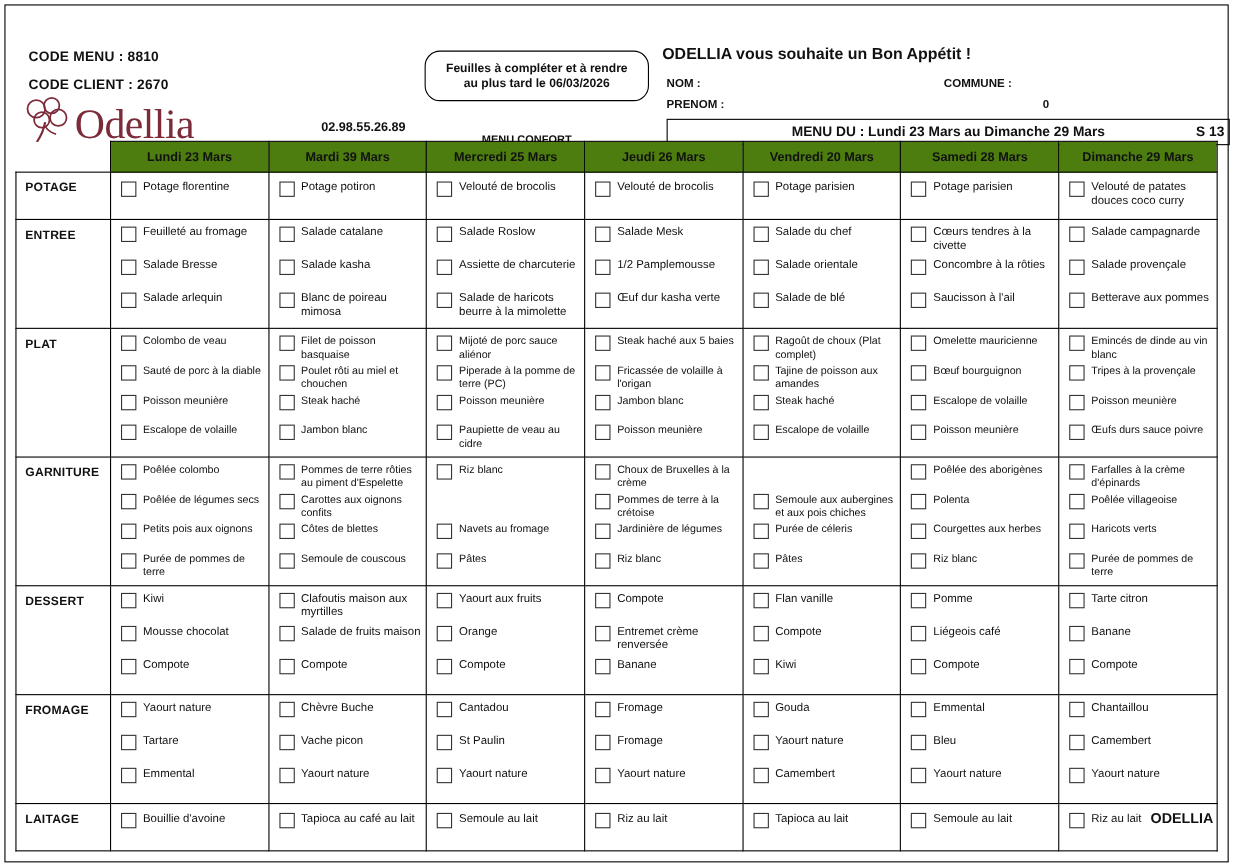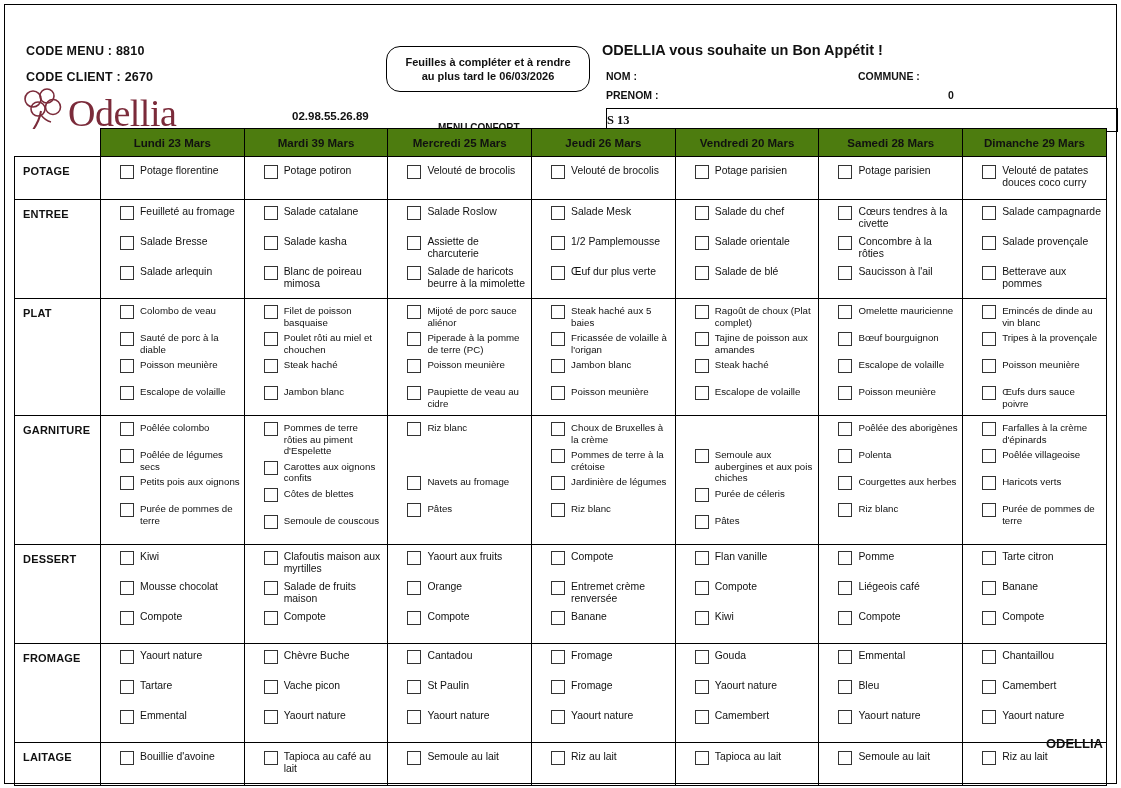--- a/index.html
+++ b/index.html
@@ -130,24 +130,23 @@
     align-items: center;
     font-size: 12.5px;
     font-weight: bold;
   }
   .menu-du .mdlabel {
     flex: 1;
     text-align: center;
     padding-left: 30px;
   }
   .menu-du .week {
-    padding-right: 24px;
+    padding-right: 4px;
     font-size: 12.5px;
     font-weight: bold;
-    font-family: Liberation Serif, serif;
   }
 
   
   table.menu {
     position: absolute;
     left: 14px;
     top: 128px;
     border-collapse: collapse;
     table-layout: fixed;
     width: 1092px;
@@ -175,21 +174,21 @@
     vertical-align: top;
     padding: 8px 0 0 8px;
     font-size: 11px;
     font-weight: bold;
     letter-spacing: .2px;
     margin-left: 38px;
   }
   td.cell {
     border: 1px solid #000;
     vertical-align: top;
-    padding: 3px 2px 3px 16px;
+    padding: 3px 2px 3px 6px;
   }
 
   .dish {
     display: flex;
     align-items: flex-start;
     min-height: 24px;
     margin: 2px 0 3px 0;
   }
   .dish .cb {
     flex: 0 0 auto;
@@ -265,20 +264,21 @@
     <div class="greeting">ODELLIA vous souhaite un Bon Appétit !</div>
 
     <div class="namerow">
       <span class="nom">NOM :</span>
       <span class="commune">COMMUNE :</span>
       <span class="prenom">PRENOM :</span>
       <span class="zero">0</span>
     </div>
 
     <div class="menu-du">
+      <span class="mdlabel">MENU DU : Lundi 23 Mars au Dimanche 29 Mars</span>
       <span class="week">S 13</span>
     </div>
   </div>
 
   <table class="menu">
     <colgroup>
       <col class="rowlabel">
       <col class="day">
         <col class="day">
         <col class="day">
@@ -393,21 +393,21 @@
             <div class="dish">
               <span class="cb"></span>
               <span class="lbl">Salade Mesk</span>
             </div>
             <div class="dish">
               <span class="cb"></span>
               <span class="lbl">1/2 Pamplemousse</span>
             </div>
             <div class="dish">
               <span class="cb"></span>
-              <span class="lbl">Œuf dur plus verte</span>
+              <span class="lbl">Œuf dur kasha verte</span>
             </div>
           </td>
           <td class="cell">
             <div class="dish">
               <span class="cb"></span>
               <span class="lbl">Salade du chef</span>
             </div>
             <div class="dish">
               <span class="cb"></span>
               <span class="lbl">Salade orientale</span>

